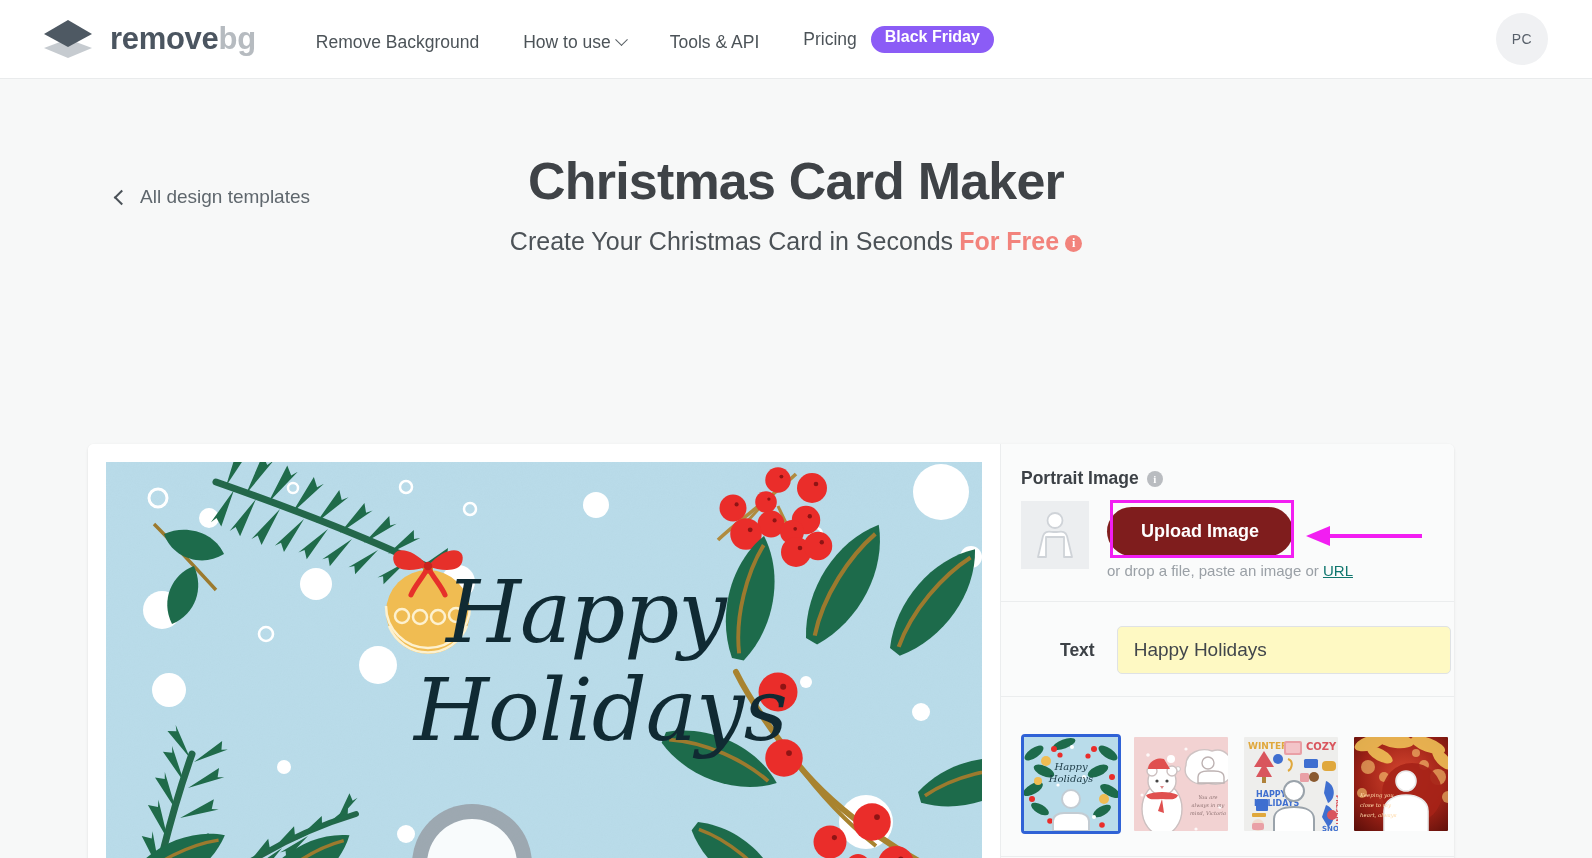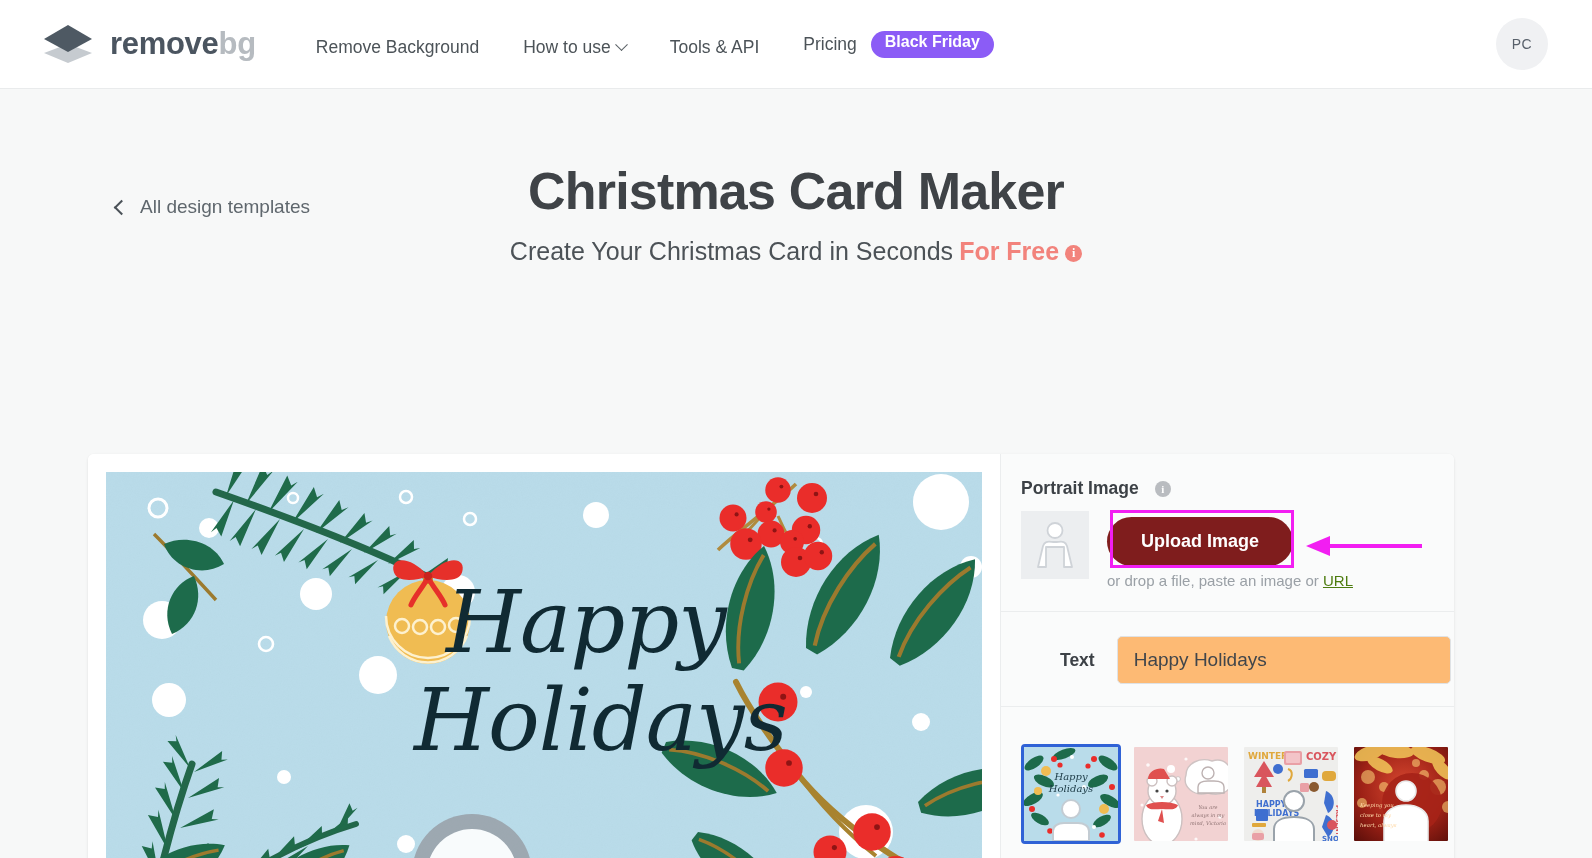--- a/index.html
+++ b/index.html
@@ -6,21 +6,21 @@
   * { box-sizing: border-box; margin: 0; padding: 0; }
   html, body {
     width: 1592px; height: 858px;
     font-family: "Liberation Sans", sans-serif;
     background: #f7f8f8;
     overflow: hidden;
   }
 
   
   .header {
-    height: 89px; width: 100%;
+    height: 79px; width: 100%;
     background: #ffffff;
     border-bottom: 1px solid #e9ebec;
     display: flex; align-items: center;
     padding: 0 44px 0 42px;
     position: relative;
   }
   .brand { display: flex; align-items: center; gap: 16px; margin-right: 38px; }
   .brand-mark { width: 52px; height: 44px; position: relative; }
   .brand-text { font-size: 31px; font-weight: 700; letter-spacing: -0.3px; }
   .brand-text .t1 { color: #4b5560; }
@@ -105,52 +105,52 @@
   }
 
   .panel {
     flex: 1; border-left: 1px solid #ebedee;
     background: #fafbfb;
     display: flex; flex-direction: column;
   }
   .panel-sec { padding: 24px 20px 22px; border-bottom: 1px solid #ebedee; }
   .panel-label {
     font-size: 17.5px; font-weight: 700; color: #3c4146;
-    display: flex; align-items: center; gap: 8px;
+    display: flex; align-items: center;
   }
   .portrait-row { display: flex; align-items: flex-start; gap: 18px; margin-top: 12px; position: relative; }
   .portrait-thumb {
     width: 68px; height: 68px; background: #eceef0;
     display: flex; align-items: center; justify-content: center;
     flex: 0 0 68px;
   }
   .upload-col { padding-top: 6px; }
   .upload-btn {
     background: #7f1d1d; color: #fff; border: none;
     font-family: inherit; font-size: 18px; font-weight: 700;
     padding: 14px 34px; border-radius: 26px; cursor: pointer;
     display: block;
   }
   .upload-hint {
     font-size: 15px; color: #9aa0a6; margin-top: 6px; white-space: nowrap;
   }
-  .upload-hint a { color: #4d7c0f; text-decoration: underline; cursor: pointer; }
+  .upload-hint a { color: #0f766e; text-decoration: underline; cursor: pointer; }
 
   .hl-box {
     position: absolute; left: 89px; top: -1px;
     width: 184px; height: 58px;
     border: 3px solid #f21ef2; pointer-events: none;
   }
   .arrow { position: absolute; left: 283px; top: 24px; pointer-events: none; }
 
   .text-row { display: flex; align-items: center; gap: 22px; }
   .text-label { font-size: 17.5px; font-weight: 700; color: #3c4146; margin-left: 39px; }
   .text-input {
     flex: 1; height: 48px; border: 1px solid #dfe2e5; border-radius: 5px;
-    background: #fdba74; font-family: inherit; font-size: 19px; color: #41464b;
+    background: #fef9c3; font-family: inherit; font-size: 19px; color: #41464b;
     padding: 0 16px; outline: none;
   }
 
   .design-grid { display: flex; gap: 10px; margin-top: 13px; }
   .design-thumb {
     width: 100px; height: 100px; border-radius: 4px;
     overflow: hidden; cursor: pointer; position: relative;
     border: 3px solid transparent;
   }
   .design-thumb.selected { border-color: #2f62d6; }

